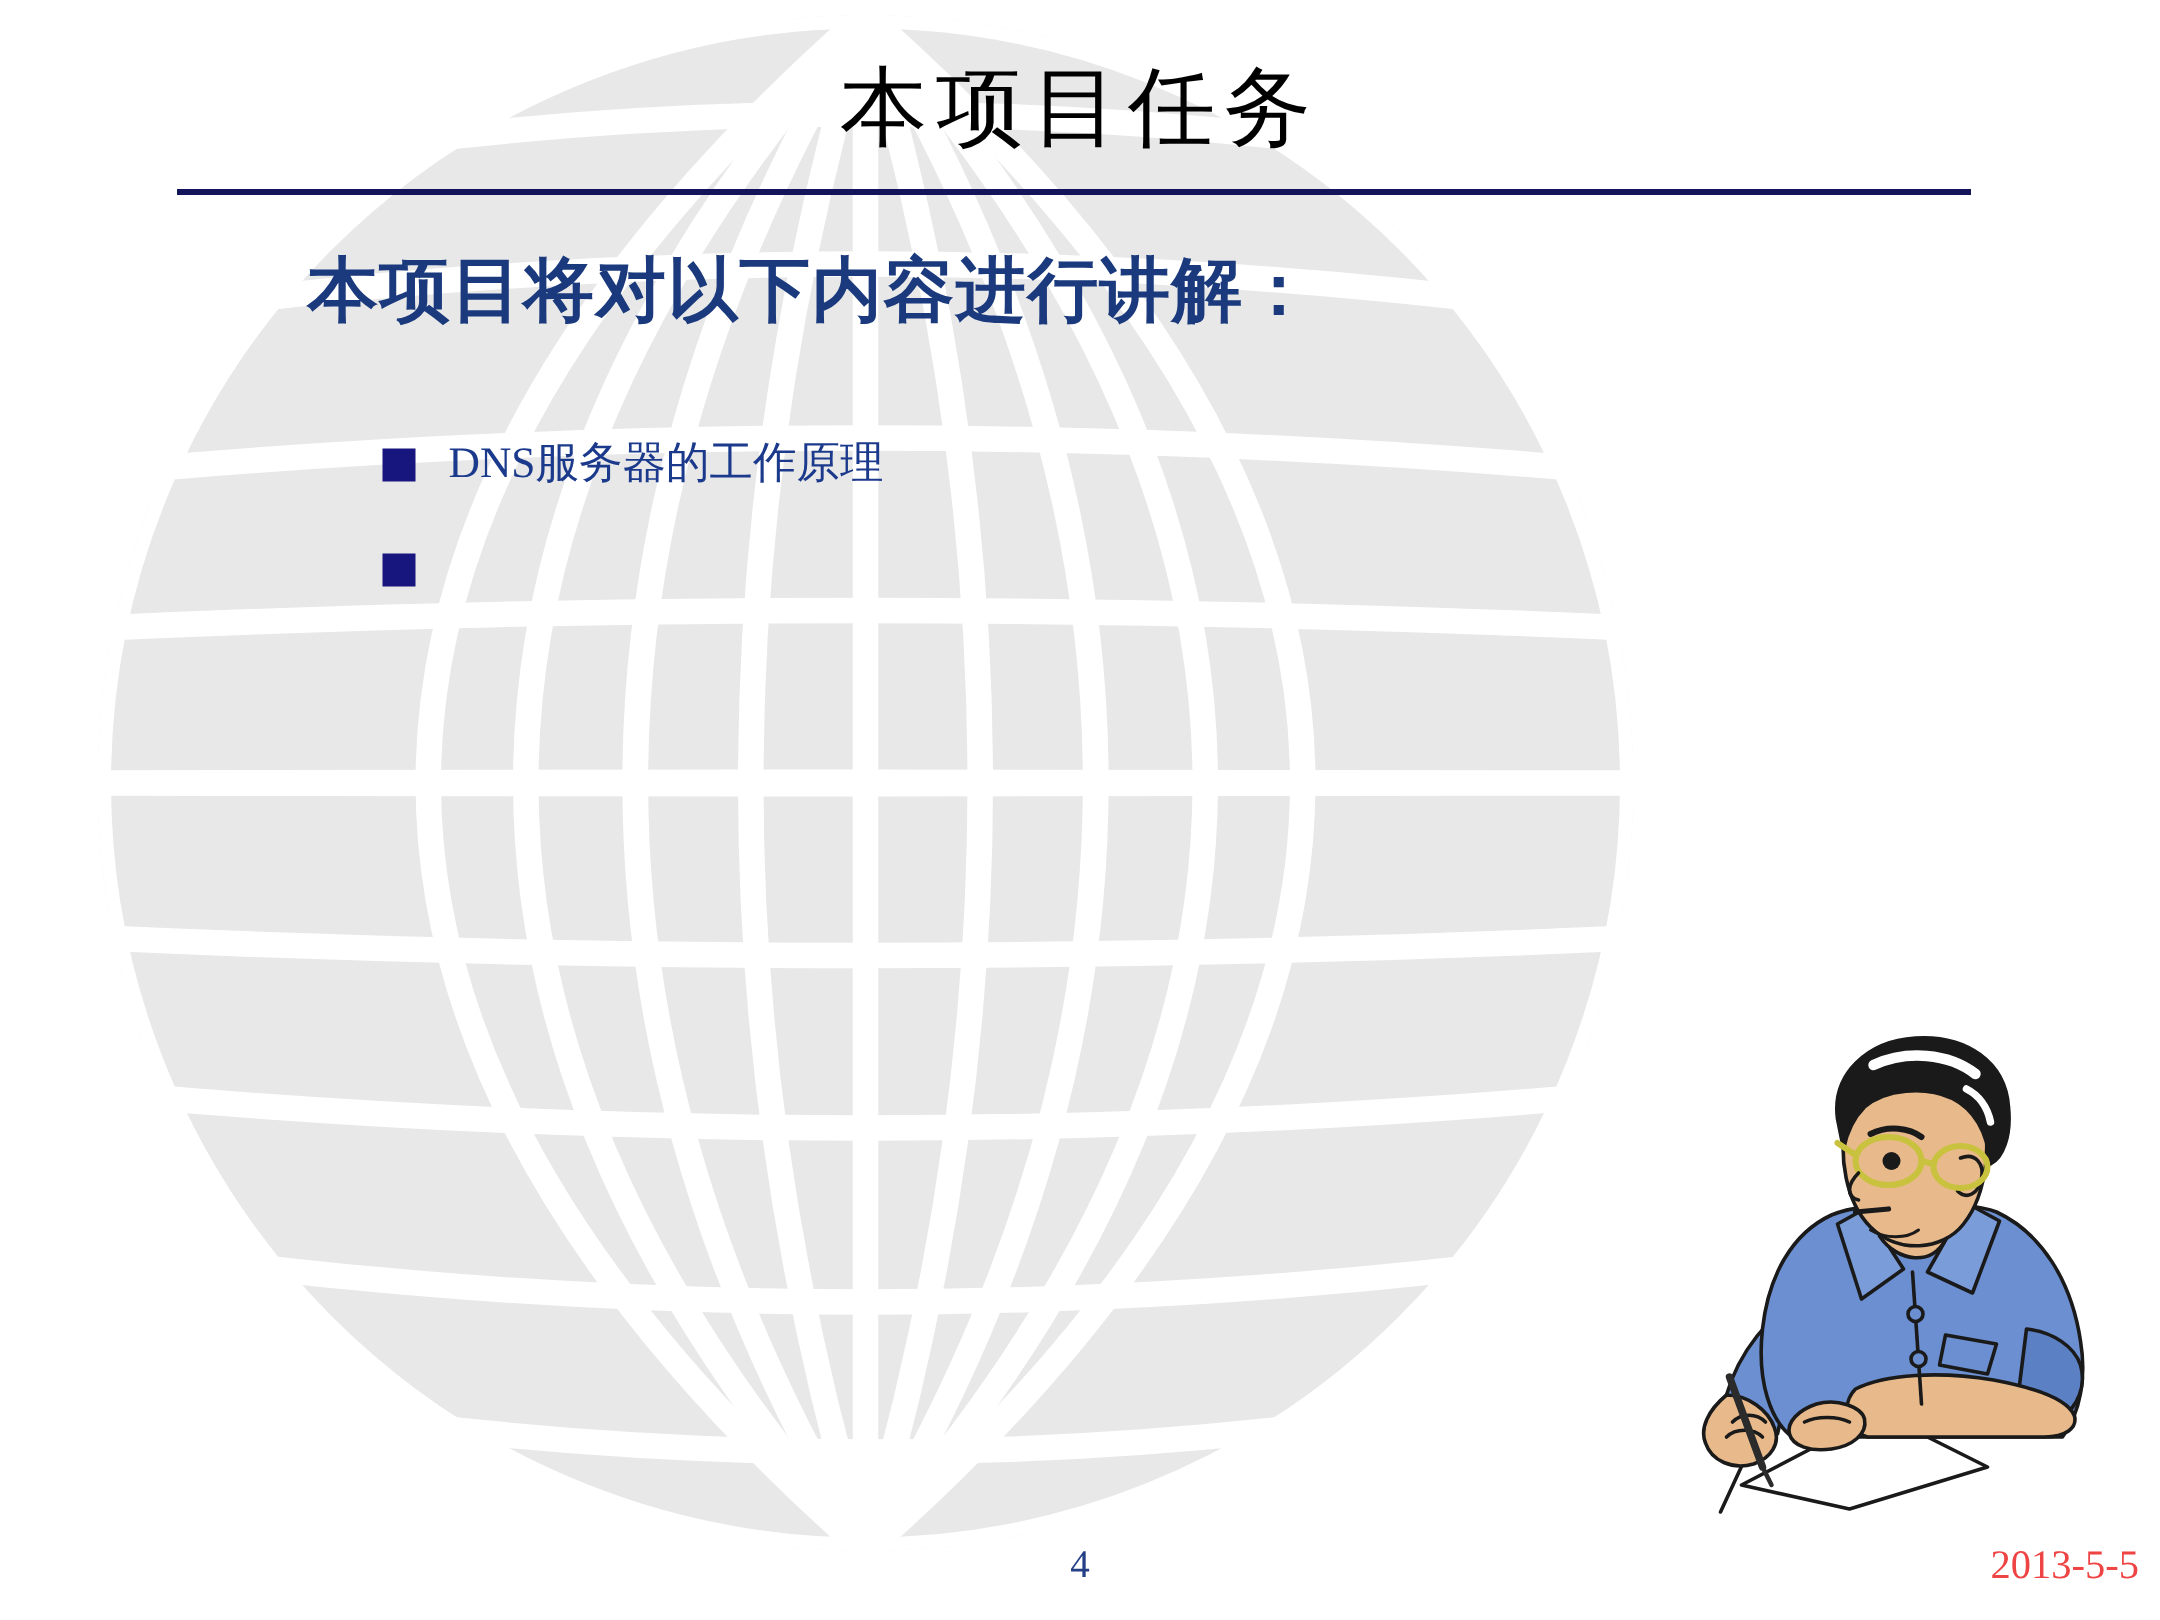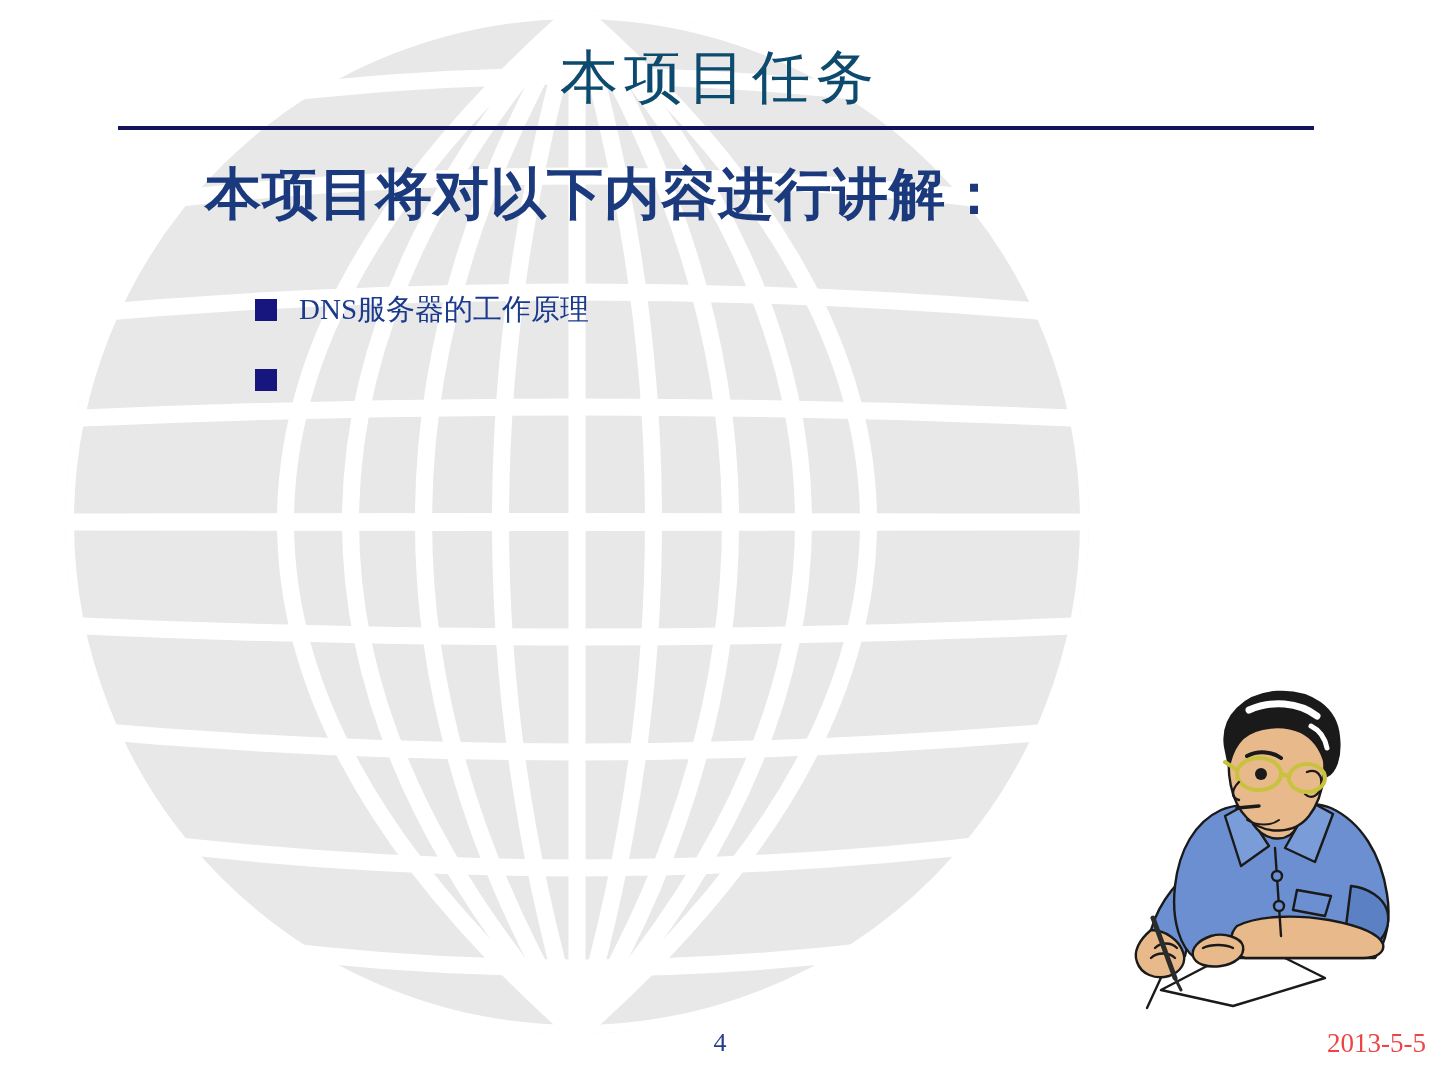--- a/index.html
+++ b/index.html
@@ -38,46 +38,46 @@
   #title-block {
     position: absolute;
     left: 0;
     top: 42px;
     width: 1440px;
     text-align: center;
     z-index: 5;
   }
   #slide-title {
     display: inline-block;
-    font-family: Liberation Sans, sans-serif;
+    font-family: Liberation Mono, monospace;
     font-size: 58px;
     line-height: 70px;
     letter-spacing: 6px;
-    color: #0c4a6e;
+    color: #000000;
     font-weight: 400;
     white-space: nowrap;
   }
 
   #title-rule {
     position: absolute;
     left: 118px;
     top: 126px;
     width: 1196px;
     height: 4px;
     background: #14145a;
     z-index: 5;
   }
 
   
   #subtitle {
     position: absolute;
     left: 205px;
     top: 166px;
     font-family: "Liberation Serif", "DejaVu Serif", serif;
-    font-size: 56px;
+    font-size: 47px;
     line-height: 56px;
     font-weight: bold;
     color: #1b3a7d;
     letter-spacing: 1px;
     white-space: nowrap;
     z-index: 5;
   }
 
   
   #bullet-list {

